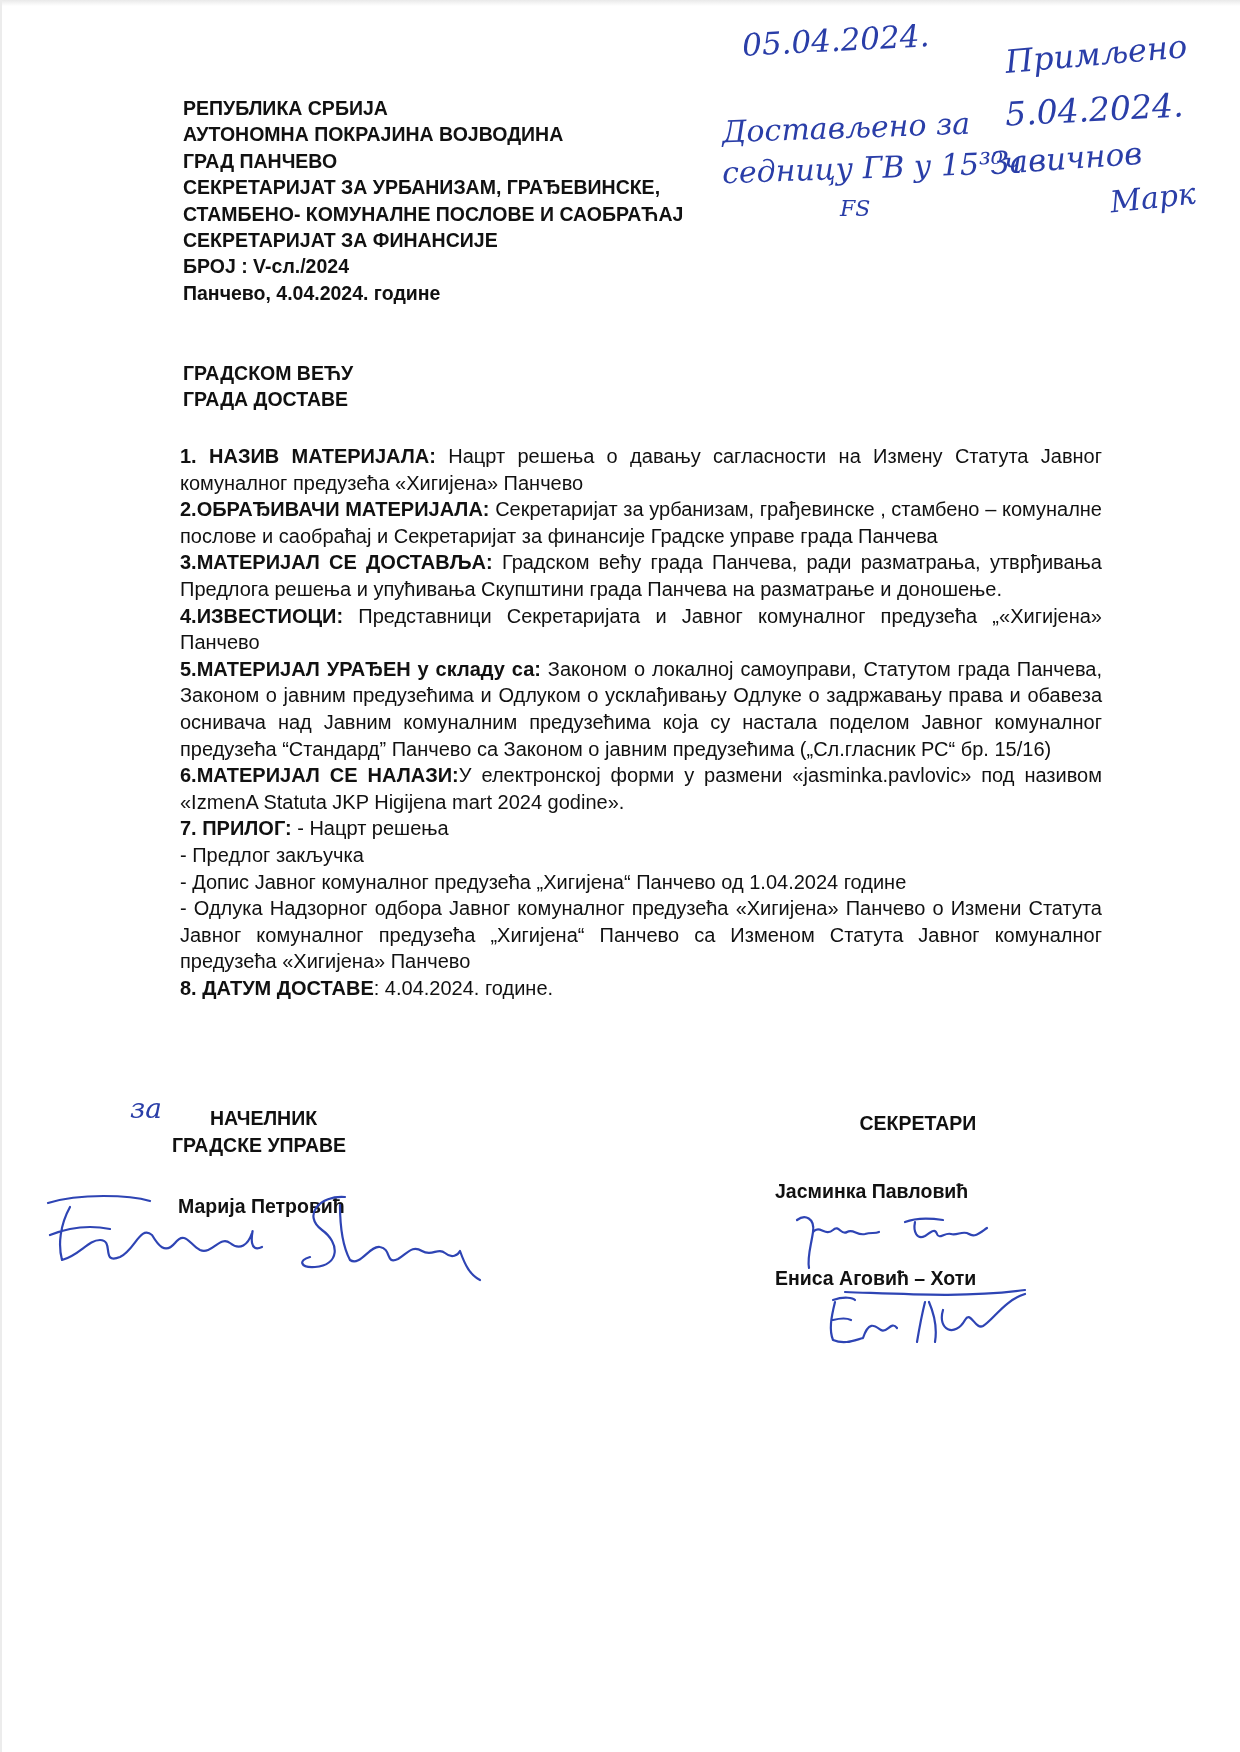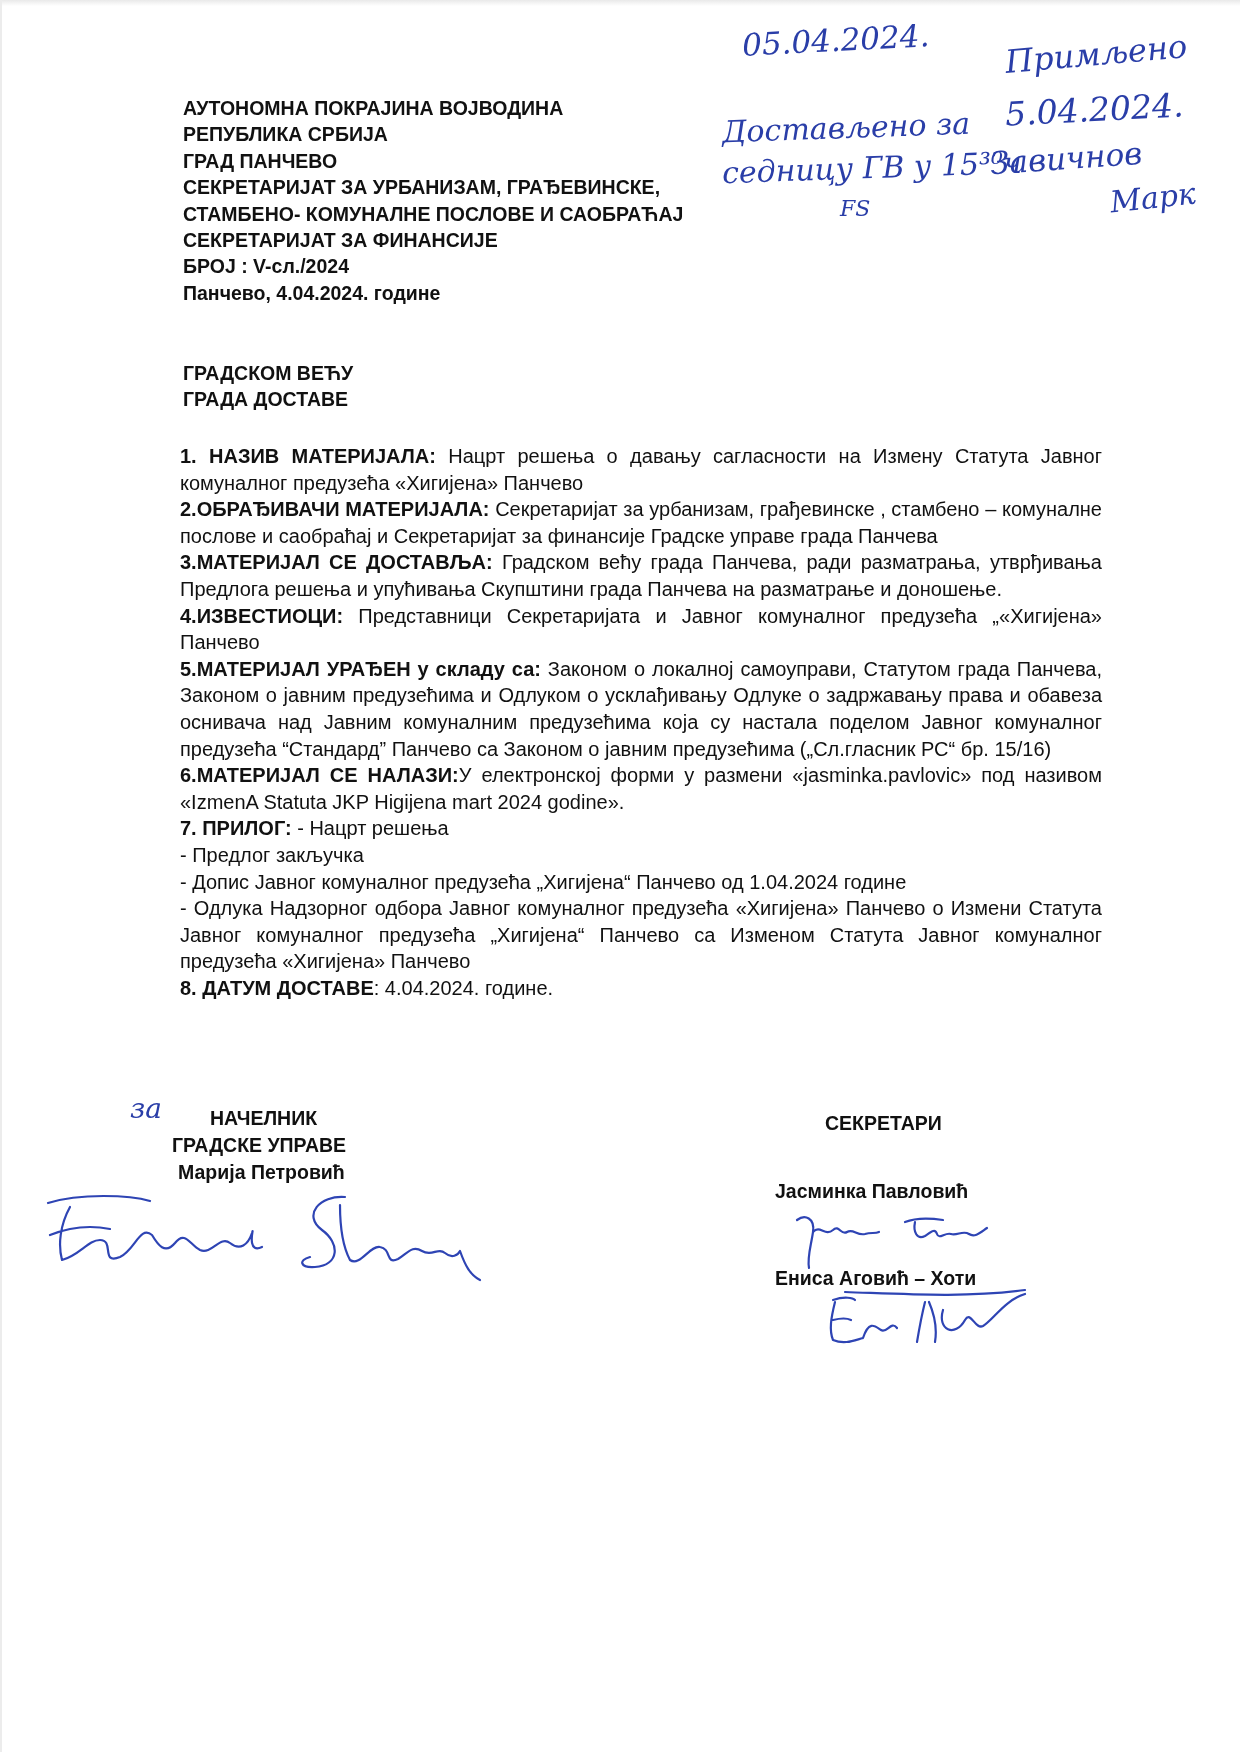--- a/index.html
+++ b/index.html
@@ -25,26 +25,26 @@
       position: absolute; left: 180px; top: 443px; width: 922px;
       font-size: 20px; line-height: 26.6px;
     }
     .item { text-align: justify; text-align-last: left; }
     .item .lbl { font-weight: bold; }
     .sig-left {
       position: absolute; left: 172px; top: 1105px;
       font-weight: bold; font-size: 19.5px; line-height: 27px;
     }
     .sig-left .t1 { padding-left: 38px; }
-    .sig-left .name { padding-left: 6px; }
+    .sig-left .name { margin-top: 34px; padding-left: 6px; }
     .sig-right {
       position: absolute; left: 775px; top: 1110px;
       font-weight: bold; font-size: 19.5px; line-height: 27px; text-align: left;
     }
-    .sig-right .title { padding-left: 50px; }
+    .sig-right .title { padding-left: 50px; text-align: right; }
     .sig-right .name1 { margin-top: 41px; }
     .sig-right .name2 { margin-top: 60px; }
     .hand {
       position: absolute; font-family: "DejaVu Serif", serif; font-style: italic;
       color: #2a3ea8; white-space: nowrap;
     }
     svg.ink { position: absolute; overflow: visible; }
     svg.ink path { fill: none; stroke: #2e44b4; stroke-width: 2.2; stroke-linecap: round; stroke-linejoin: round; }
   </style>
 </head>
@@ -56,22 +56,22 @@
 <div class="hand" style="left:742px;top:22px;font-size:31px;transform:rotate(-3deg);">05.04.2024.</div>
 <div class="hand" style="left:722px;top:110px;font-size:30px;transform:rotate(-2deg);">Достављено за</div>
 <div class="hand" style="left:722px;top:150px;font-size:30px;transform:rotate(-2deg);">седницу ГВ у 15³⁰ч</div>
 <div class="hand" style="left:840px;top:196px;font-size:22px;">FS</div>
 <div class="hand" style="left:1005px;top:35px;font-size:32px;transform:rotate(-5deg);">Примљено</div>
 <div class="hand" style="left:1005px;top:90px;font-size:33px;transform:rotate(-3deg);">5.04.2024.</div>
 <div class="hand" style="left:990px;top:140px;font-size:31px;transform:rotate(-4deg);">Завичнов</div>
 <div class="hand" style="left:1110px;top:180px;font-size:30px;transform:rotate(-6deg);">Марк</div>
 
 <div class="header-block">
+  <div>РЕПУБЛИКА СРБИЈА</div>
   <div>АУТОНОМНА ПОКРАЈИНА ВОЈВОДИНА</div>
-  <div>РЕПУБЛИКА СРБИЈА</div>
   <div>ГРАД ПАНЧЕВО</div>
   <div>СЕКРЕТАРИЈАТ ЗА  УРБАНИЗАМ, ГРАЂЕВИНСКЕ,</div>
   <div>СТАМБЕНО- КОМУНАЛНЕ ПОСЛОВЕ И САОБРАЋАЈ</div>
   <div>СЕКРЕТАРИЈАТ ЗА ФИНАНСИЈЕ</div>
   <div>БРОЈ : V-сл./2024</div>
   <div>Панчево, 4.04.2024. године</div>
 </div>
 
 <div class="addressee">
   <div>ГРАДСКОМ ВЕЋУ</div>

